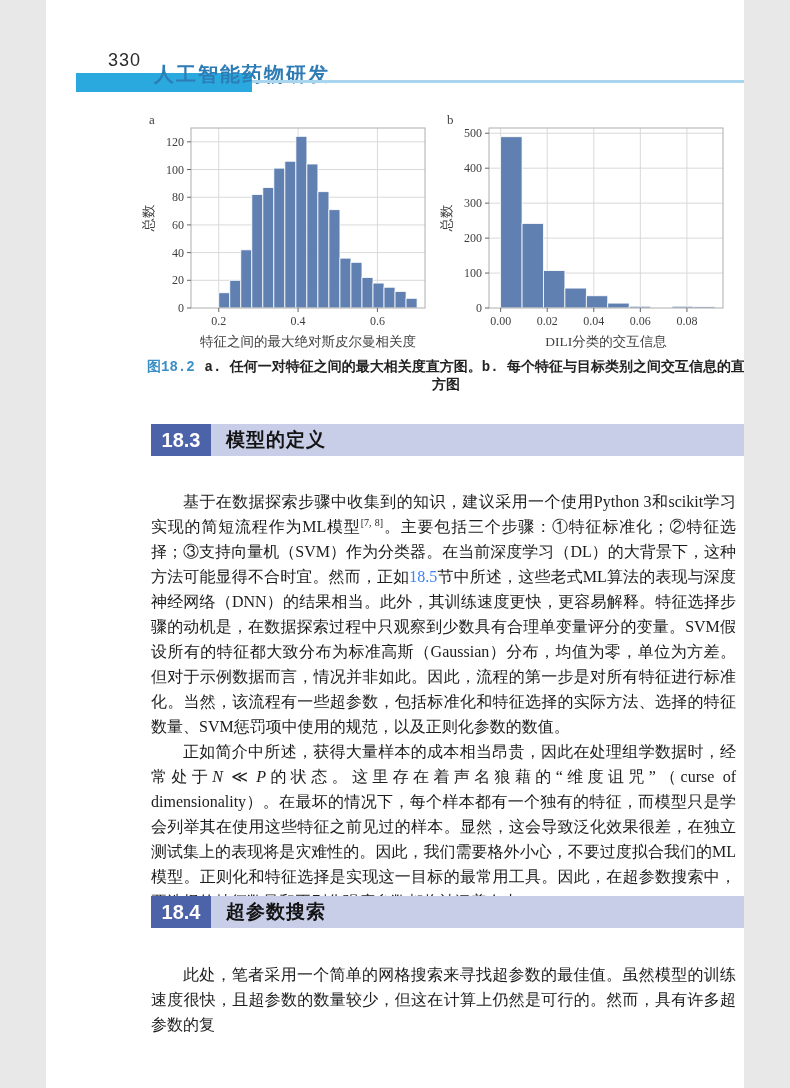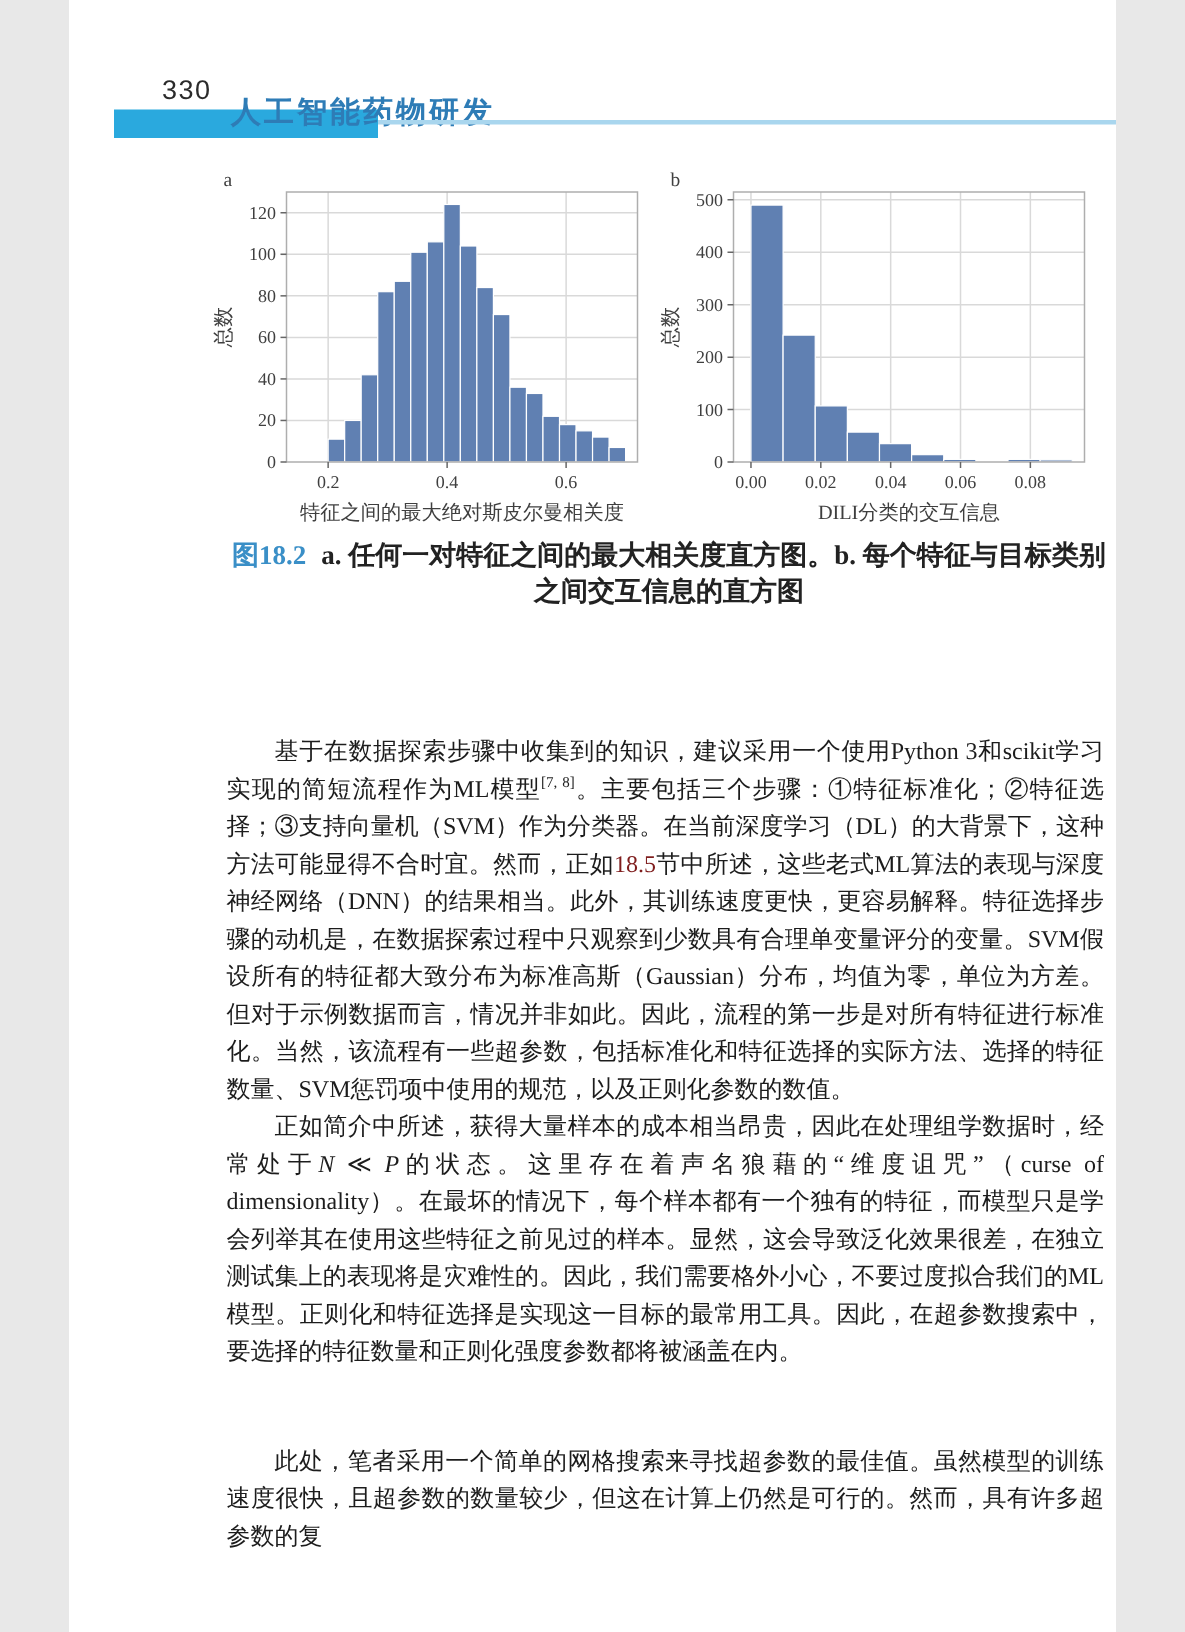--- a/index.html
+++ b/index.html
@@ -9,32 +9,32 @@
   
   .page-num { position:absolute; left:62px; top:50px; font-size:18px; color:#2b2b2b; letter-spacing:1px; font-family:"Liberation Sans", sans-serif; }
   .header-bar { position:absolute; left:30px; top:73px; width:176px; height:19px; background:#2aa9de; }
   .header-title { position:absolute; left:108px; top:61px; font-size:20px; font-weight:bold; color:#2e7cb6; letter-spacing:2px; }
   .header-rule { position:absolute; left:206px; top:80px; width:554px; height:3px; background:#a9d6ee; }
 
   
   .figure-row { position:absolute; left:95px; top:112px; width:600px; height:242px; display:flex; }
   .hist { width:298px; height:242px; }
   svg text { font-family:"Liberation Serif", serif; fill:#3f3f3f; }
-  .caption { position:absolute; left:100px; top:358px; width:600px; text-align:center; font-size:18px; font-weight:bold; color:#222222; font-family:Liberation Serif, serif; }
+  .caption { position:absolute; left:100px; top:358px; width:600px; text-align:center; font-size:14px; font-weight:bold; color:#222222; font-family:Liberation Mono, monospace; }
   .cap-label { color:#3a8fc7; margin-right:10px; }
 
   
   .section-header { position:absolute; left:105px; width:595px; height:32px; background:#c9cee8; }
   .section-num { position:absolute; left:0; top:0; width:60px; height:32px; background:#4c63a9; color:#ffffff; font-size:20px; font-weight:bold; display:flex; align-items:center; justify-content:center; font-family:"Liberation Sans", sans-serif; }
   .section-title { position:absolute; left:75px; top:0; height:32px; line-height:32px; font-size:19px; font-weight:bold; color:#141414; letter-spacing:1px; font-family:"Liberation Sans", sans-serif; }
 
   
   .body-text { position:absolute; left:105px; width:585px; font-family:"Liberation Serif", serif; font-size:16px; line-height:25px; color:#1c1c1c; text-align:justify; }
   .body-text p { text-indent:2em; margin:0; }
-  .seg-link { color:#7f1d1d; }
+  .seg-link { color:#3b82f6; }
   .seg-i { font-style:italic; }
   sup.seg-sup { font-size:10px; line-height:0;font-family:Liberation Serif, serif; }
 </style>
 </head>
 <body>
 
 <div class="page">
 
   <div class="page-num">330</div>
   <div class="header-bar"></div>
@@ -142,24 +142,32 @@
           <text x="43" y="25.24271844660194" text-anchor="end" font-size="12">500</text>
           <text x="167" y="234" text-anchor="middle" font-size="13.5">DILI分类的交互信息</text>
           <text x="12" y="106" text-anchor="middle" font-size="13.5" transform="rotate(-90 12 106)">总数</text>
           <text x="8" y="12" font-size="13">b</text>
         </svg></div>
   </div>
   <div class="caption">
     <span class="cap-label">图18.2</span><span class="cap-text">a. 任何一对特征之间的最大相关度直方图。b. 每个特征与目标类别之间交互信息的直方图</span>
   </div>
 
+  <div class="section-header" style="top:424px;">
+    <div class="section-num">18.3</div>
+    <div class="section-title">模型的定义</div>
+  </div>
 
   <div class="body-text" style="top:489px;">
     <p><span>基于在数据探索步骤中收集到的知识，建议采用一个使用Python 3和scikit学习实现的简短流程作为ML模型</span><sup class="seg-sup">[7, 8]</sup><span>。主要包括三个步骤：①特征标准化；②特征选择；③支持向量机（SVM）作为分类器。在当前深度学习（DL）的大背景下，这种方法可能显得不合时宜。然而，正如</span><span class="seg-link">18.5</span><span>节中所述，这些老式ML算法的表现与深度神经网络（DNN）的结果相当。此外，其训练速度更快，更容易解释。特征选择步骤的动机是，在数据探索过程中只观察到少数具有合理单变量评分的变量。SVM假设所有的特征都大致分布为标准高斯（Gaussian）分布，均值为零，单位为方差。但对于示例数据而言，情况并非如此。因此，流程的第一步是对所有特征进行标准化。当然，该流程有一些超参数，包括标准化和特征选择的实际方法、选择的特征数量、SVM惩罚项中使用的规范，以及正则化参数的数值。</span></p>
     <p><span>正如简介中所述，获得大量样本的成本相当昂贵，因此在处理组学数据时，经常处于</span><span class="seg-i">N</span><span> ≪ </span><span class="seg-i">P</span><span>的状态。这里存在着声名狼藉的“维度诅咒”（curse of dimensionality）。在最坏的情况下，每个样本都有一个独有的特征，而模型只是学会列举其在使用这些特征之前见过的样本。显然，这会导致泛化效果很差，在独立测试集上的表现将是灾难性的。因此，我们需要格外小心，不要过度拟合我们的ML模型。正则化和特征选择是实现这一目标的最常用工具。因此，在超参数搜索中，要选择的特征数量和正则化强度参数都将被涵盖在内。</span></p>
   </div>
 
+  <div class="section-header" style="top:896px;">
+    <div class="section-num">18.4</div>
+    <div class="section-title">超参数搜索</div>
+  </div>
 
   <div class="body-text" style="top:962px;">
     <p><span>此处，笔者采用一个简单的网格搜索来寻找超参数的最佳值。虽然模型的训练速度很快，且超参数的数量较少，但这在计算上仍然是可行的。然而，具有许多超参数的复</span></p>
   </div>
 
 </div>
 
 </body></html>

